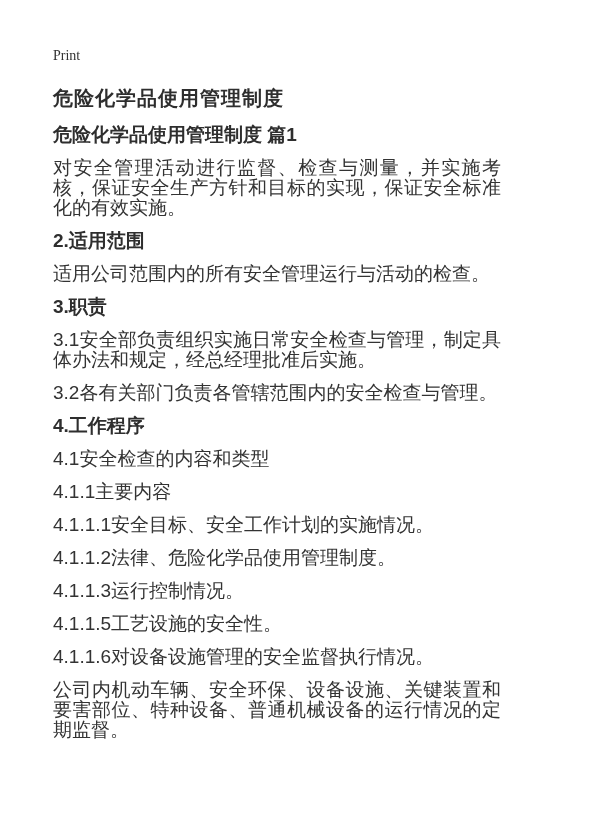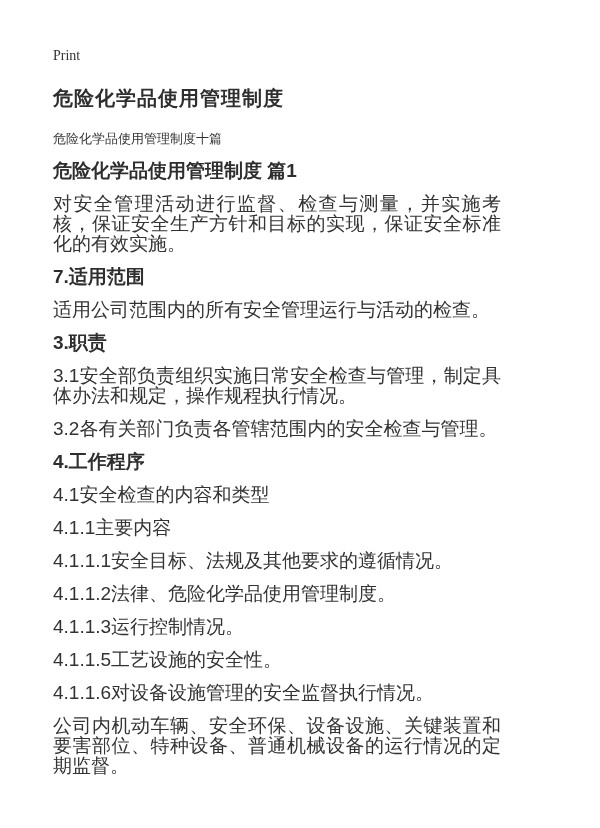--- a/index.html
+++ b/index.html
@@ -58,33 +58,32 @@
   }
 </style>
 </head>
 <body>
 
 <div class="page">
   <a class="print-link">Print</a>
 
   <h1 class="doc-title">危险化学品使用管理制度</h1>
 
-  <div class="doc-subtitle">危险化学品使用管理制度十篇</div>
 
   <div class="doc-body">
       <p class="para bold">危险化学品使用管理制度 篇1</p>
       <p class="para">对安全管理活动进行监督、检查与测量，并实施考核，保证安全生产方针和目标的实现，保证安全标准化的有效实施。</p>
-      <p class="para bold">7.适用范围</p>
+      <p class="para bold">2.适用范围</p>
       <p class="para">适用公司范围内的所有安全管理运行与活动的检查。</p>
       <p class="para bold">3.职责</p>
-      <p class="para">3.1安全部负责组织实施日常安全检查与管理，制定具体办法和规定，操作规程执行情况。</p>
+      <p class="para">3.1安全部负责组织实施日常安全检查与管理，制定具体办法和规定，经总经理批准后实施。</p>
       <p class="para">3.2各有关部门负责各管辖范围内的安全检查与管理。</p>
       <p class="para bold">4.工作程序</p>
       <p class="para">4.1安全检查的内容和类型</p>
       <p class="para">4.1.1主要内容</p>
-      <p class="para">4.1.1.1安全目标、法规及其他要求的遵循情况。</p>
+      <p class="para">4.1.1.1安全目标、安全工作计划的实施情况。</p>
       <p class="para">4.1.1.2法律、危险化学品使用管理制度。</p>
       <p class="para">4.1.1.3运行控制情况。</p>
       <p class="para">4.1.1.5工艺设施的安全性。</p>
       <p class="para">4.1.1.6对设备设施管理的安全监督执行情况。</p>
       <p class="para">公司内机动车辆、安全环保、设备设施、关键装置和要害部位、特种设备、普通机械设备的运行情况的定期监督。</p>
     </div>
 </div>
 
 </body></html>

